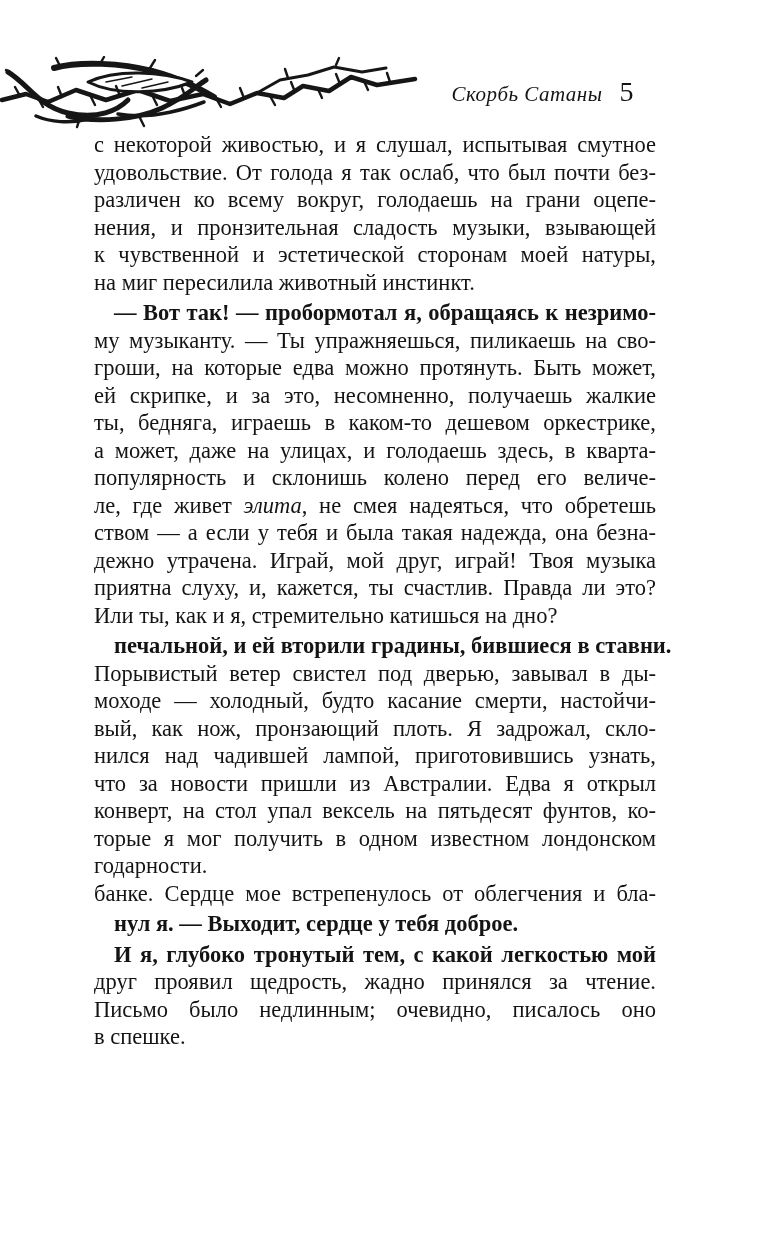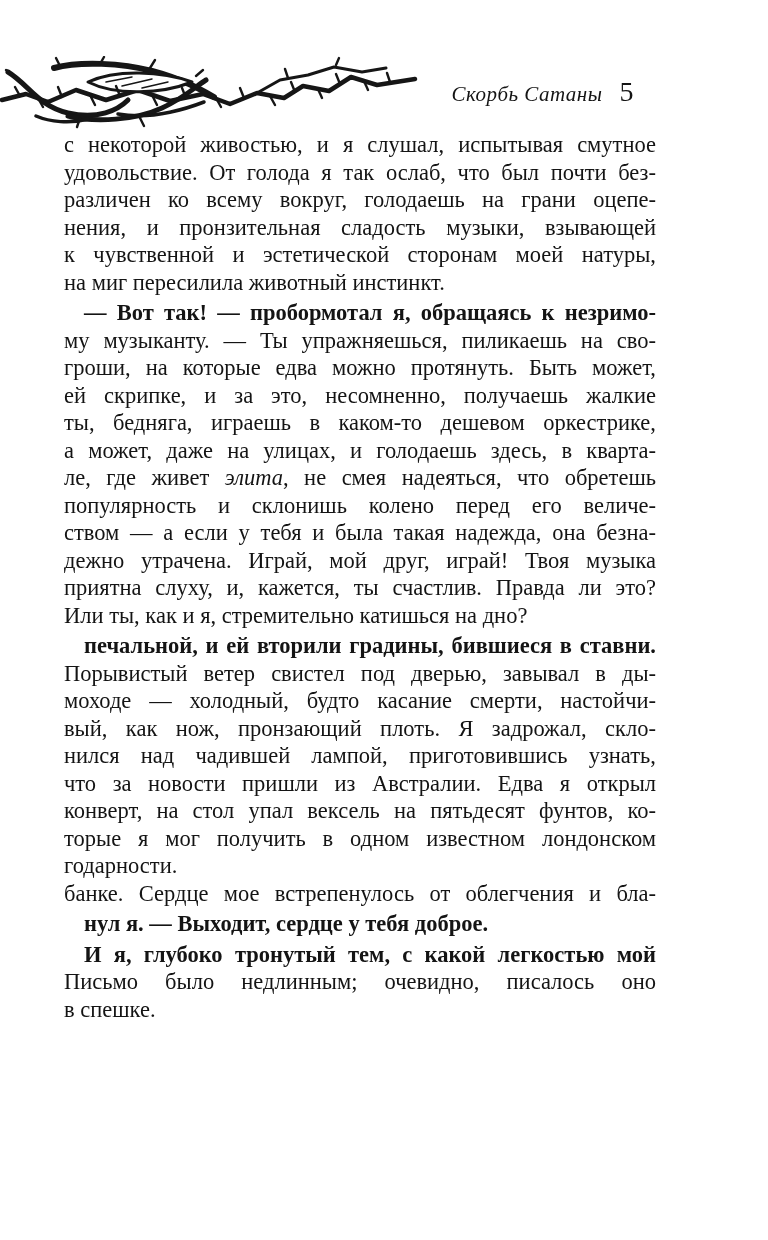--- a/index.html
+++ b/index.html
@@ -49,20 +49,21 @@
     top:131px;
     width:592px;
     font-size:22.5px;
     line-height:27.5px;
   }
   .paragraph + .paragraph{margin-top:3px;}
   .line{
     text-align:justify;
     text-align-last:justify;
     white-space:nowrap;
+    margin-left:30px;
   }
   .line.last{
     text-align-last:left;
   }
   .paragraph.indent .line:first-child{
     text-indent:20px;
     font-weight:bold;
   }
 </style>
 </head>
@@ -129,22 +130,22 @@
         <div class="line">к чувственной и эстетической сторонам моей натуры,</div>
         <div class="line last">на миг пересилила животный инстинкт.</div>
       </div>
       <div class="paragraph indent">
         <div class="line">— Вот так! — пробормотал я, обращаясь к незримо-</div>
         <div class="line">му музыканту. — Ты упражняешься, пиликаешь на сво-</div>
         <div class="line">гроши, на которые едва можно протянуть. Быть может,</div>
         <div class="line">ей скрипке, и за это, несомненно, получаешь жалкие</div>
         <div class="line">ты, бедняга, играешь в каком-то дешевом оркестрике,</div>
         <div class="line">а может, даже на улицах, и голодаешь здесь, в кварта-</div>
+        <div class="line">популярность и склонишь колено перед его величе-</div>
         <div class="line">ле, где живет <i>элита</i>, не смея надеяться, что обретешь</div>
-        <div class="line">популярность и склонишь колено перед его величе-</div>
         <div class="line">ством — а если у тебя и была такая надежда, она безна-</div>
         <div class="line">дежно утрачена. Играй, мой друг, играй! Твоя музыка</div>
         <div class="line">приятна слуху, и, кажется, ты счастлив. Правда ли это?</div>
         <div class="line last">Или ты, как и я, стремительно катишься на дно?</div>
       </div>
       <div class="paragraph indent">
         <div class="line">печальной, и ей вторили градины, бившиеся в ставни.</div>
         <div class="line">Порывистый ветер свистел под дверью, завывал в ды-</div>
         <div class="line">моходе — холодный, будто касание смерти, настойчи-</div>
         <div class="line">вый, как нож, пронзающий плоть. Я задрожал, скло-</div>
@@ -153,18 +154,19 @@
         <div class="line">конверт, на стол упал вексель на пятьдесят фунтов, ко-</div>
         <div class="line">торые я мог получить в одном известном лондонском</div>
         <div class="line last">годарности.</div>
         <div class="line">банке. Сердце мое встрепенулось от облегчения и бла-</div>
       </div>
       <div class="paragraph indent">
         <div class="line last">нул я. — Выходит, сердце у тебя доброе.</div>
       </div>
       <div class="paragraph indent">
         <div class="line">И я, глубоко тронутый тем, с какой легкостью мой</div>
+        <div class="line">друг проявил щедрость, жадно принялся за чтение.</div>
         <div class="line">Письмо было недлинным; очевидно, писалось оно</div>
         <div class="line last">в спешке.</div>
       </div>
     </div>
 
 </div>
 
 </body></html>

